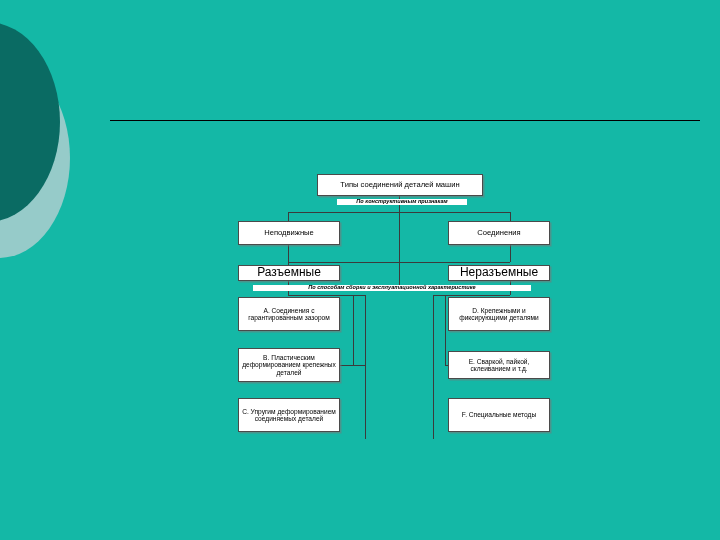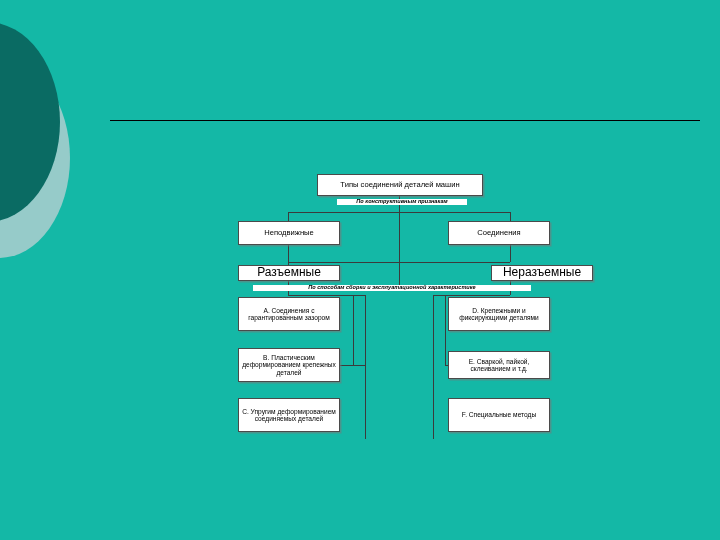--- a/index.html
+++ b/index.html
@@ -160,21 +160,21 @@
     </div>
 
     <div class="node lvl2" style="left:448px; top:221px; width:102px; height:24px;">
       <span>Соединения</span>
     </div>
 
     <div class="node lvl3" style="left:238px; top:265px; width:102px; height:16px;">
       <span>Разъемные</span>
     </div>
 
-    <div class="node lvl3" style="left:448px; top:265px; width:102px; height:16px;margin-left:43px;">
+    <div class="node lvl3" style="left:448px; top:265px; width:102px; height:16px;">
       <span>Неразъемные</span>
     </div>
 
     <div class="caption" style="left:253px; top:285px; width:274px;">По способам сборки и эксплуатационной характеристике</div>
 
     <div class="node leaf" style="left:238px; top:297px; width:102px; height:34px;">
       <span>А. Соединения с гарантированным зазором</span>
     </div>
 
     <div class="node leaf" style="left:238px; top:348px; width:102px; height:34px;">

